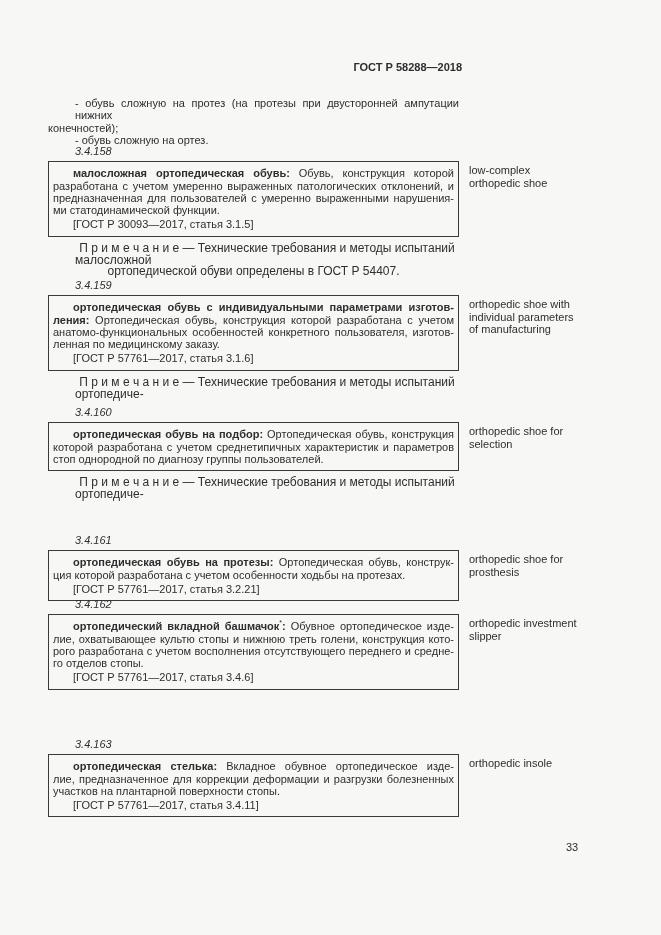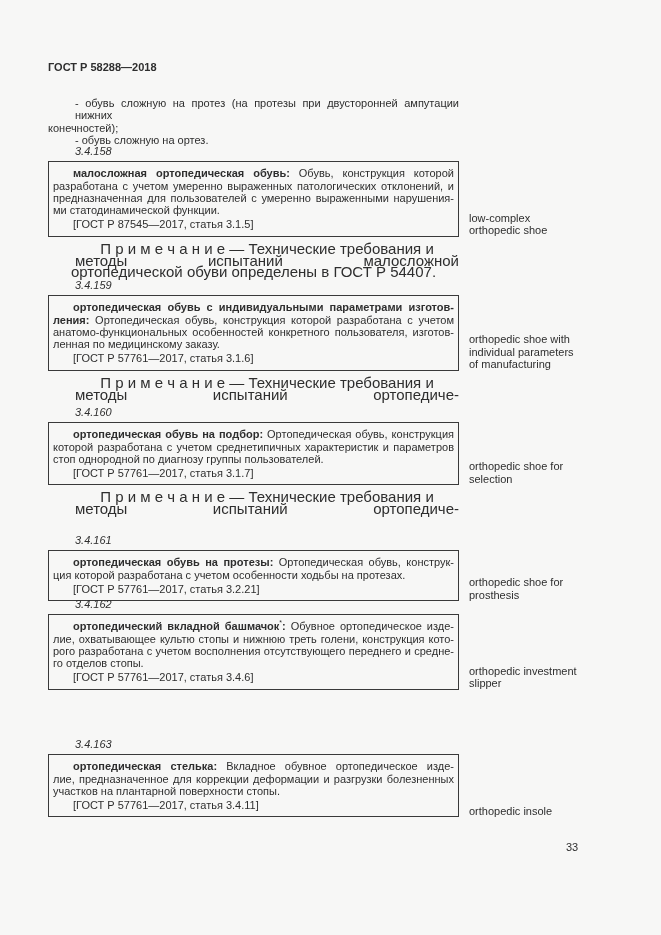--- a/index.html
+++ b/index.html
@@ -5,38 +5,38 @@
   html,body{margin:0;padding:0;}
   .page{
     position:relative; width:661px; height:935px;
     background:#f7f7f6; color:#2e2e2e;
     font-family:"Liberation Sans", sans-serif;
     font-size:11px; line-height:12.3px;
     overflow:hidden;
   }
   .header{
     position:absolute; left:48px; top:61px; width:414px;
-    text-align:left; font-weight:bold;
+    text-align:right; font-weight:bold;
   }
   .intro{ position:absolute; left:48px; top:97px; width:411px; }
   .jl{ text-align:justify; text-align-last:justify; text-justify:inter-word; }
   .ind20{ padding-left:20px; }
   .ind27{ padding-left:27px; }
   .sec{ position:absolute; left:48px; width:572px; }
   .num{ margin-left:27px;font-style:italic; }
-  .row{ display:flex; margin-top:4px; align-items:flex-end; }
+  .row{ display:flex; margin-top:4px; align-items:flex-start; }
   .box{
     width:411px; box-sizing:border-box; flex:0 0 411px;
     border:1.4px solid #3a3a3a; padding:5px 4px;
     background:#f7f7f6;
   }
   .bl{ min-height:12.3px; }
   .src{ padding-left:20px; margin-top:2px; text-align:left; }
   .eng{ margin-left:10px; width:150px; padding-top:3px; line-height:12.5px; }
-  .note{ width:411px; margin-top:6px; font-size:15px; line-height:11.8px; }
+  .note{ width:411px; margin-top:6px; font-size:12px; line-height:11.8px; }
   .nl{ min-height:11.8px;text-align:center; }
   b.term{ font-weight:bold; }
   sup{ font-size:7px; line-height:0; vertical-align:super; }
   .pagenum{ position:absolute; left:566px; top:841px; }
 </style>
 </head>
 <body>
 
 <div class="page">
 
@@ -49,21 +49,21 @@
   </div>
 
   <section class="sec" style="top:145px">
     <div class="num">3.4.158</div>
     <div class="row">
       <div class="box">
         <div class="bl jl ind20"><b class="term">малосложная ортопедическая обувь:</b><span> Обувь, конструкция которой</span></div>
         <div class="bl jl">разработана с учетом умеренно выраженных патологических отклонений, и</div>
         <div class="bl jl">предназначенная для пользователей с умеренно выраженными нарушения-</div>
         <div class="bl">ми статодинамической функции.</div>
-        <div class="bl src">[ГОСТ Р 87545—2017, статья 3.1.5]</div>
+        <div class="bl src">[ГОСТ Р 30093—2017, статья 3.1.5]</div>
       </div>
       <div class="eng">
         <div>low-complex</div>
         <div>orthopedic shoe</div>
       </div>
     </div>
     <div class="note">
       <div class="nl jl ind27">П р и м е ч а н и е — Технические требования и методы испытаний малосложной</div>
       <div class="nl">ортопедической обуви определены в ГОСТ Р 54407.</div>
     </div>
@@ -90,21 +90,20 @@
     </div>
   </section>
 
   <section class="sec" style="top:406px">
     <div class="num">3.4.160</div>
     <div class="row">
       <div class="box">
         <div class="bl jl ind20"><b class="term">ортопедическая обувь на подбор:</b><span> Ортопедическая обувь, конструкция</span></div>
         <div class="bl jl">которой разработана с учетом среднетипичных характеристик и параметров</div>
         <div class="bl">стоп однородной по диагнозу группы пользователей.</div>
-        <div class="bl src">[ГОСТ Р 57761—2017, статья 3.1.7]</div>
       </div>
       <div class="eng">
         <div>orthopedic shoe for</div>
         <div>selection</div>
       </div>
     </div>
     <div class="note">
       <div class="nl jl ind27">П р и м е ч а н и е — Технические требования и методы испытаний ортопедиче-</div>
     </div>
   </section>

